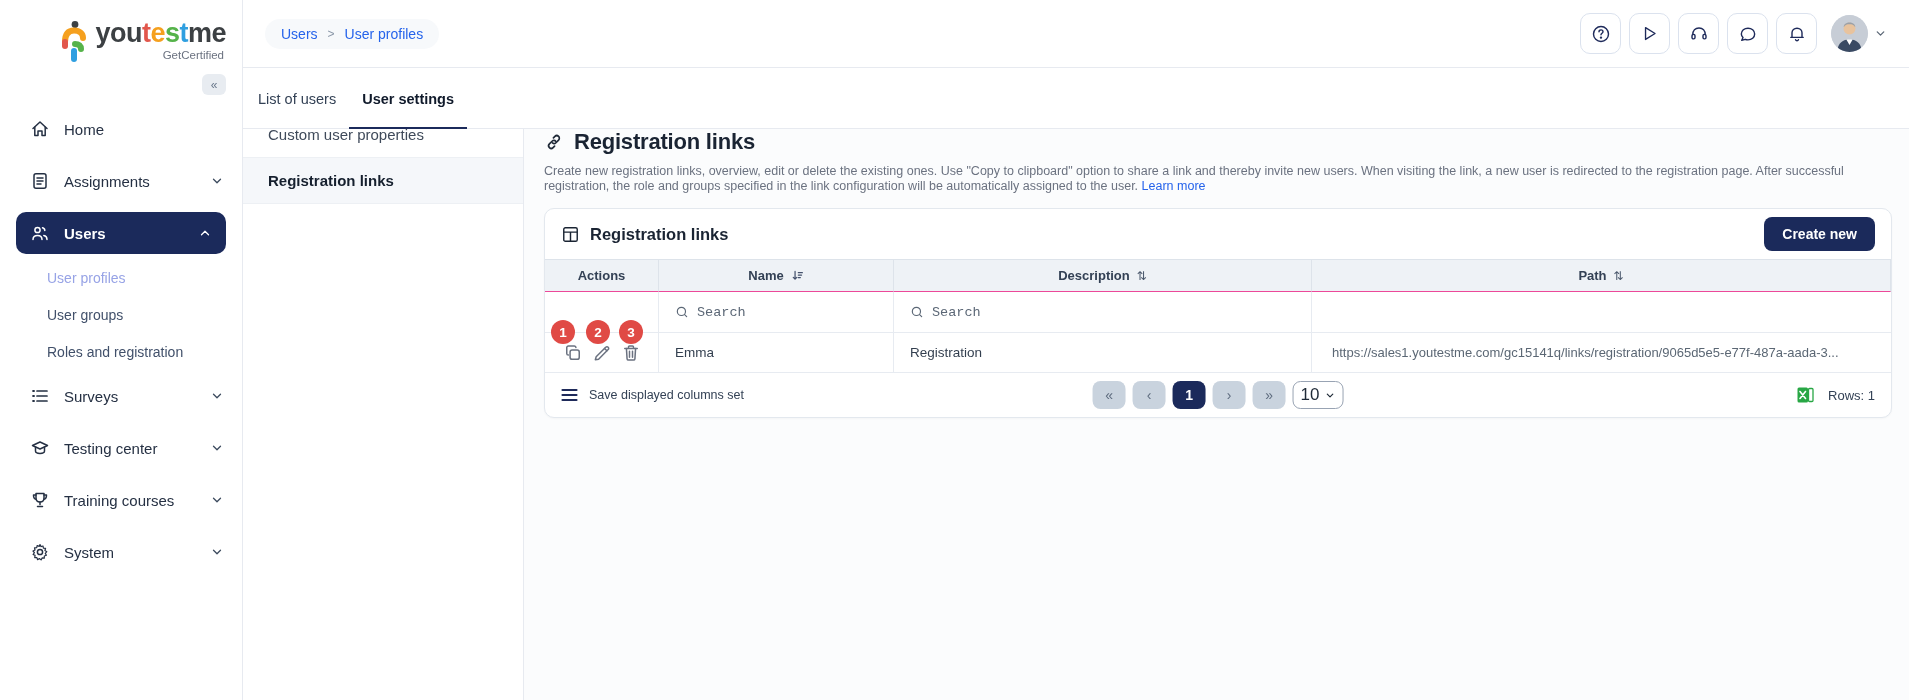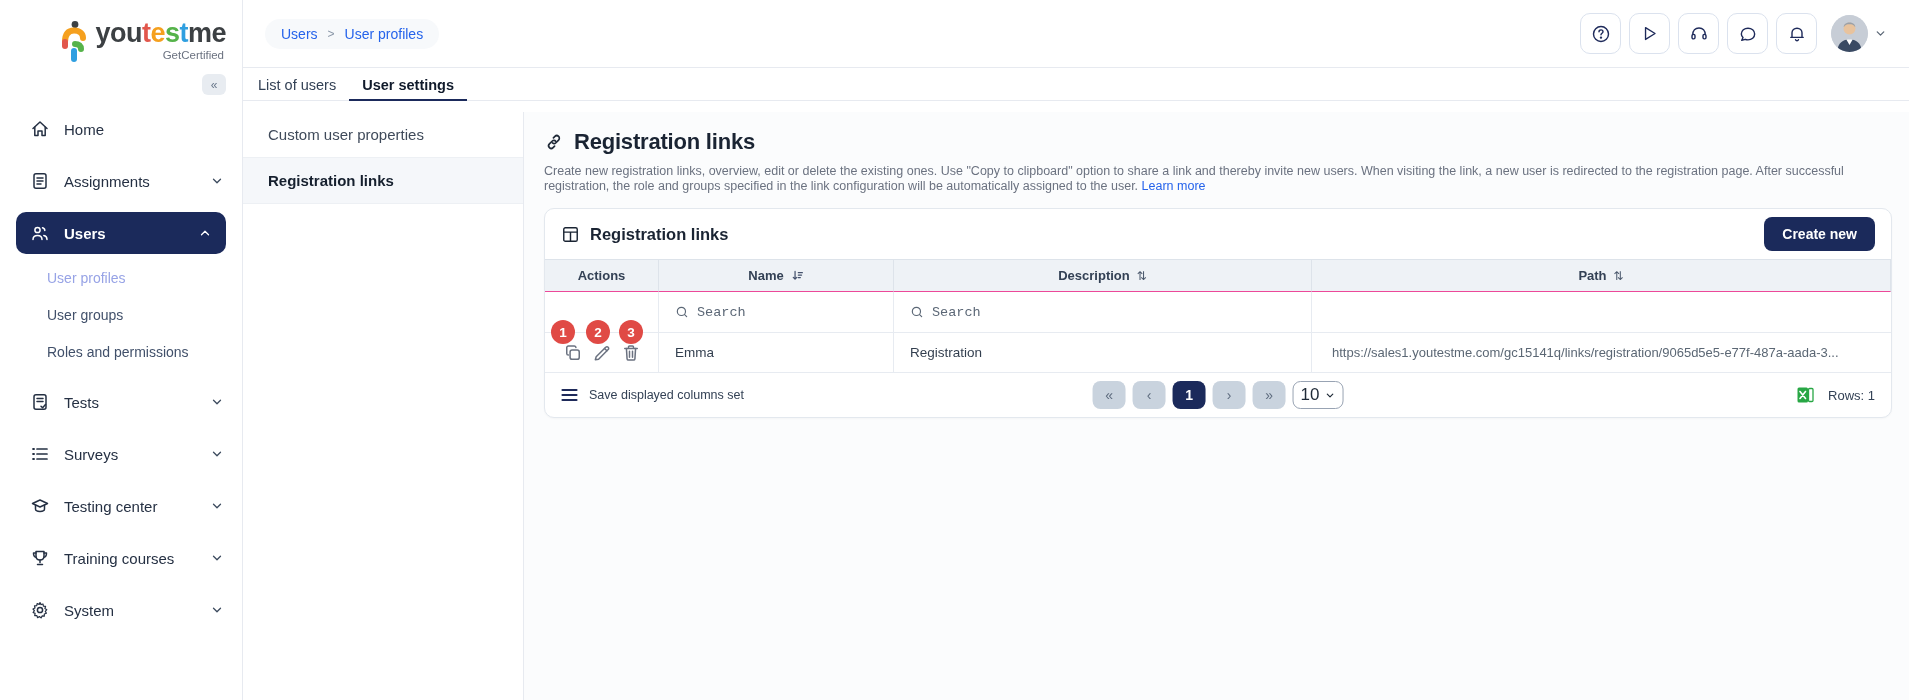--- a/index.html
+++ b/index.html
@@ -52,21 +52,21 @@
   .searchbox input { border:none; outline:none; background:transparent; font-size:13.5px;
                      color:#334155; width:150px; font-family:inherit; }
   .searchbox input::placeholder { color:#5b6776; }
   .iconbtn { width:41px; height:41px; border-radius:10px; border:1px solid #dbe2ee; background:#fff;
              display:flex; align-items:center; justify-content:center; color:#1e2a5a; cursor:pointer; }
   .avatar-wrap { display:flex; align-items:center; gap:6px; margin-left:6px; cursor:pointer; }
   .avatar { width:37px; height:37px; border-radius:50%; overflow:hidden; background:#cfd6de; }
   .chev-small { color:#5b6776; }
 
   
-  .tabbar { position:absolute; left:243px; top:69px; right:0; height:32px; background:#fff;
+  .tabbar { position:absolute; left:243px; top:69px; right:0; height:60px; background:#fff;
             border-bottom:1px solid #e7eaf0; display:flex; align-items:stretch; padding-left:2px; z-index:3; }
   .tab { padding:0 13px; display:flex; align-items:center; font-size:14.5px; color:#334155;
          position:relative; cursor:pointer; }
   .tab.active { font-weight:700; color:#101a2b; }
   .tab.active::after { content:""; position:absolute; left:0; right:0; bottom:-1px; height:2px; background:#1b2a5b; }
 
   
   .subpanel { position:absolute; left:243px; top:112px; bottom:0; width:281px; background:#fff;
               border-right:1px solid #e7eaf0; z-index:2; }
   .subpanel-item { height:46px; display:flex; align-items:center; padding-left:25px; font-size:15px;
@@ -194,39 +194,24 @@
     </div>
 
     <div class="nav-sub">
       <div class="nav-subitem active">
         <span>User profiles</span>
       </div>
       <div class="nav-subitem">
         <span>User groups</span>
       </div>
       <div class="nav-subitem">
-        <span>Roles and permissions</span>
-      </div>
-    </div>
-
-    <div class="nav-item" style="margin-top:6px;">
-      <span class="nicon">
-        <svg viewBox="0 0 20 20" width="20" height="20" fill="none" stroke="currentColor" stroke-width="1.5" stroke-linecap="round" stroke-linejoin="round">
-            <rect x="4" y="2.8" width="12" height="14.4" rx="2"></rect>
-            <path d="M7 6.5 H13 M7 9.5 H13"></path>
-            <path d="M11 14.2 L12.6 15.8 L15.5 12.6"></path>
-          </svg>
-      </span>
-      <span>Tests</span>
-      <span class="chev">
-        <svg width="14" height="14" viewBox="0 0 24 24" fill="none" stroke="currentColor" stroke-width="2.2" stroke-linecap="round" stroke-linejoin="round">
-            <polyline points="6 9 12 15 18 9"></polyline>
-          </svg>
-      </span>
-    </div>
+        <span>Roles and registration</span>
+      </div>
+    </div>
+
 
     <div class="nav-item">
       <span class="nicon">
         <svg viewBox="0 0 20 20" width="20" height="20" fill="none" stroke="currentColor" stroke-width="1.7" stroke-linecap="round">
             <path d="M7 5 H17 M7 10 H17 M7 15 H17"></path>
             <path d="M3.2 5 H3.9 M3.2 10 H3.9 M3.2 15 H3.9" stroke-width="2.2"></path>
           </svg>
       </span>
       <span>Surveys</span>
       <span class="chev">

